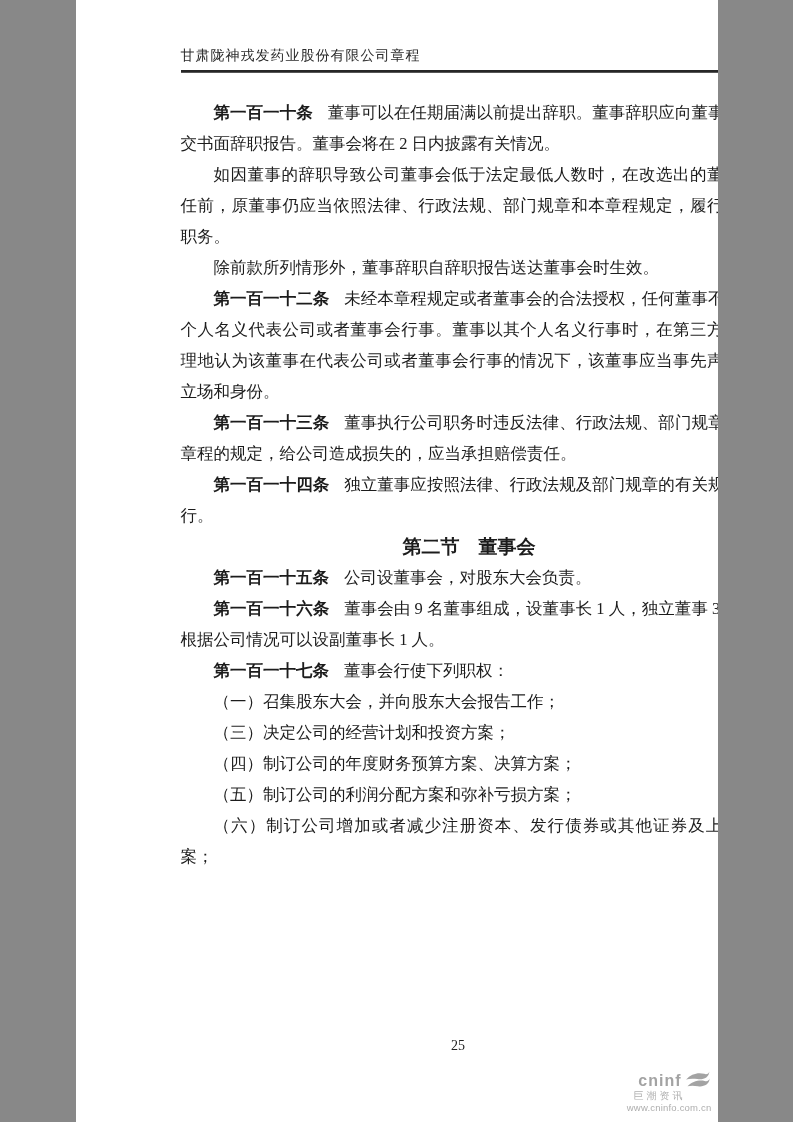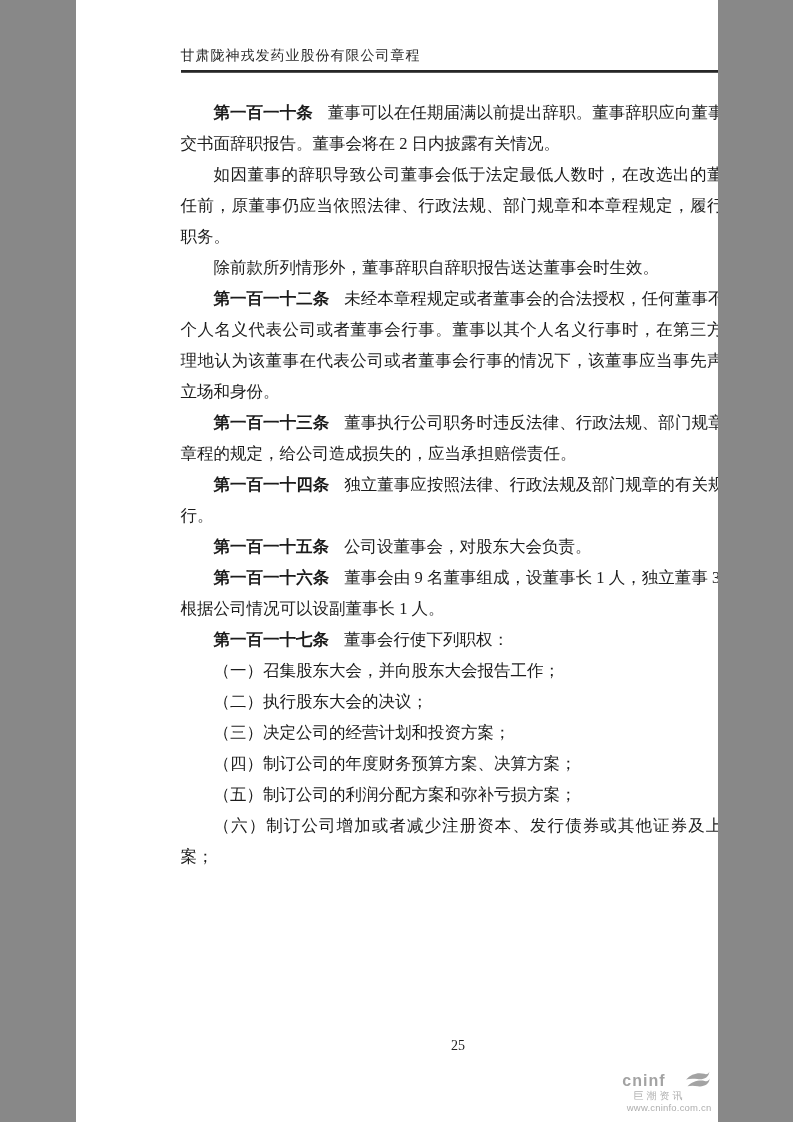--- a/index.html
+++ b/index.html
@@ -47,21 +47,21 @@
     position:absolute; left:94px; top:1038px; width:577px;
     text-align:center; font-size:14px; color:#222;
   }
   .cninfo-logo {
     position:absolute; right:6px; bottom:8px; width:96px;
     font-family:"Liberation Sans","DejaVu Sans",sans-serif;
     color:#a9a9a9;
   }
   .cninfo-logo .brand-row {
     display:flex; align-items:center; justify-content:flex-end;
-    gap:19px; padding-right:2px;
+    gap:3px; padding-right:2px;
   }
   .cninfo-logo .brand {
     font-weight:bold; font-size:16px; letter-spacing:1px; color:#a3a3a3;
     line-height:16px;
   }
   .cninfo-logo .brand-icon svg { display:block; }
   .cninfo-logo .cn-name {
     font-size:10px; letter-spacing:3px; line-height:12px;
     text-align:right; padding-right:26px; color:#b0b0b0;
   }
@@ -81,25 +81,25 @@
   </div>
 
   <div class="doc-body">
 
       <p class="para"><b class="article-number">第一百一十条</b><span>董事可以在任期届满以前提出辞职。董事辞职应向董事会提交书面辞职报告。董事会将在 2 日内披露有关情况。</span></p>
       <p class="para">如因董事的辞职导致公司董事会低于法定最低人数时，在改选出的董事就任前，原董事仍应当依照法律、行政法规、部门规章和本章程规定，履行董事职务。</p>
       <p class="para">除前款所列情形外，董事辞职自辞职报告送达董事会时生效。</p>
       <p class="para"><b class="article-number">第一百一十二条</b><span>未经本章程规定或者董事会的合法授权，任何董事不得以个人名义代表公司或者董事会行事。董事以其个人名义行事时，在第三方会合理地认为该董事在代表公司或者董事会行事的情况下，该董事应当事先声明其立场和身份。</span></p>
       <p class="para"><b class="article-number">第一百一十三条</b><span>董事执行公司职务时违反法律、行政法规、部门规章或本章程的规定，给公司造成损失的，应当承担赔偿责任。</span></p>
       <p class="para"><b class="article-number">第一百一十四条</b><span>独立董事应按照法律、行政法规及部门规章的有关规定执行。</span></p>
+      <p class="section-heading">第二节　董事会</p>
       <p class="para"><b class="article-number">第一百一十五条</b><span>公司设董事会，对股东大会负责。</span></p>
       <p class="para"><b class="article-number">第一百一十六条</b><span>董事会由 9 名董事组成，设董事长 1 人，独立董事 3 人，根据公司情况可以设副董事长 1 人。</span></p>
       <p class="para"><b class="article-number">第一百一十七条</b><span>董事会行使下列职权：</span></p>
       <p class="para list-item">（一）召集股东大会，并向股东大会报告工作；</p>
-      <p class="para list-item">（二）执行股东大会的决议；</p>
       <p class="para list-item">（三）决定公司的经营计划和投资方案；</p>
       <p class="para list-item">（四）制订公司的年度财务预算方案、决算方案；</p>
       <p class="para list-item">（五）制订公司的利润分配方案和弥补亏损方案；</p>
       <p class="para list-item">（六）制订公司增加或者减少注册资本、发行债券或其他证券及上市方案；</p>
     </div>
 
   <div class="page-number">25</div>
 
   <div class="cninfo-logo">
     <div class="brand-row">

